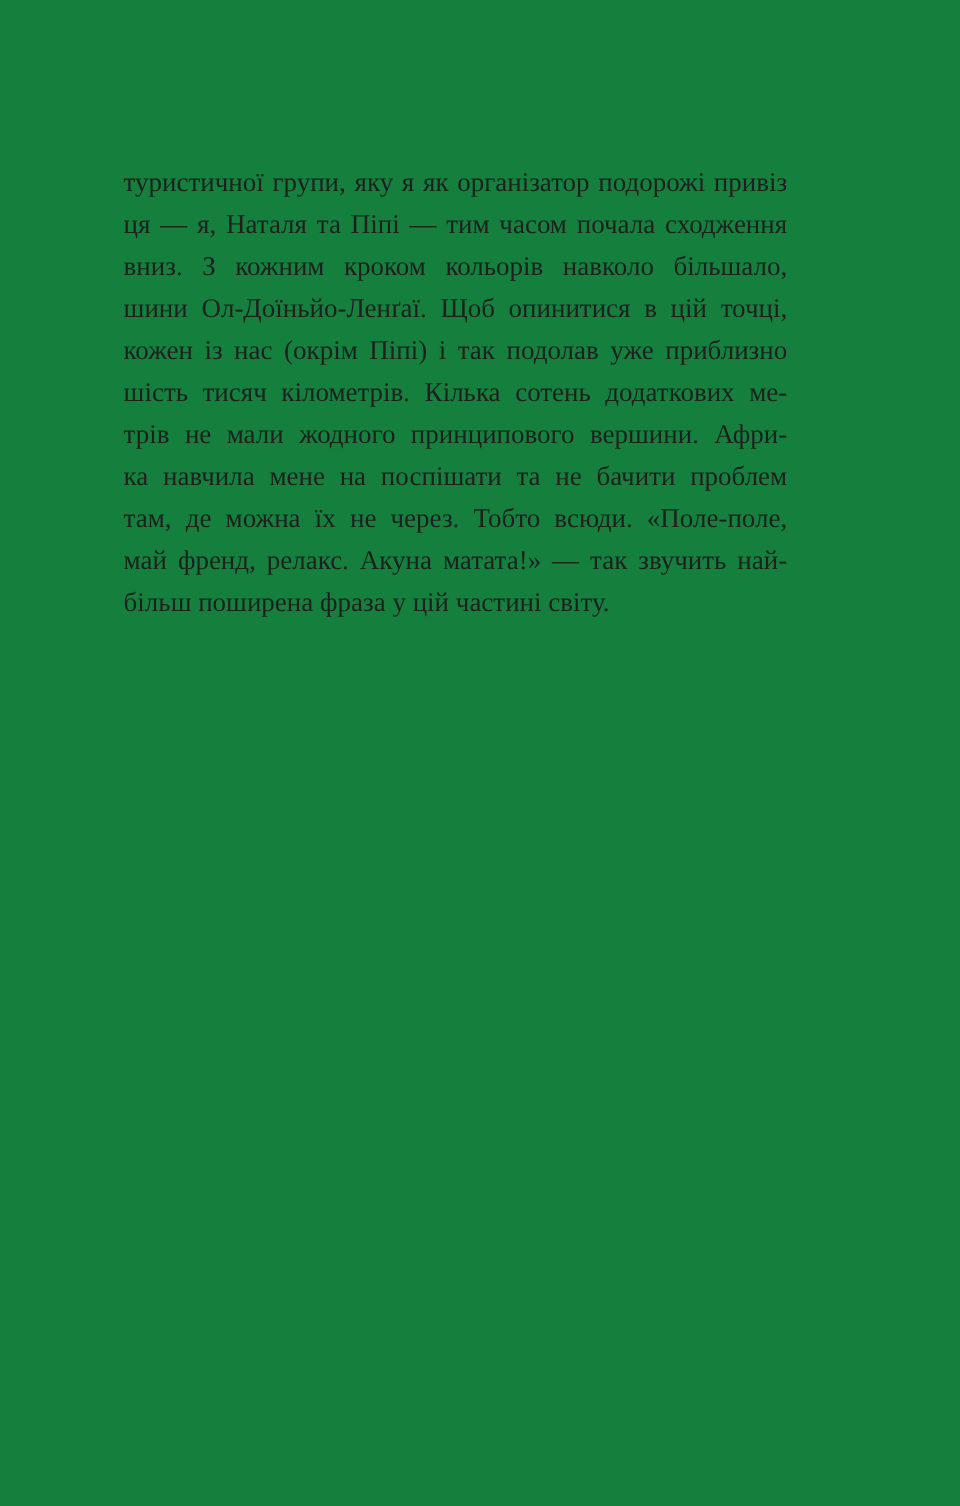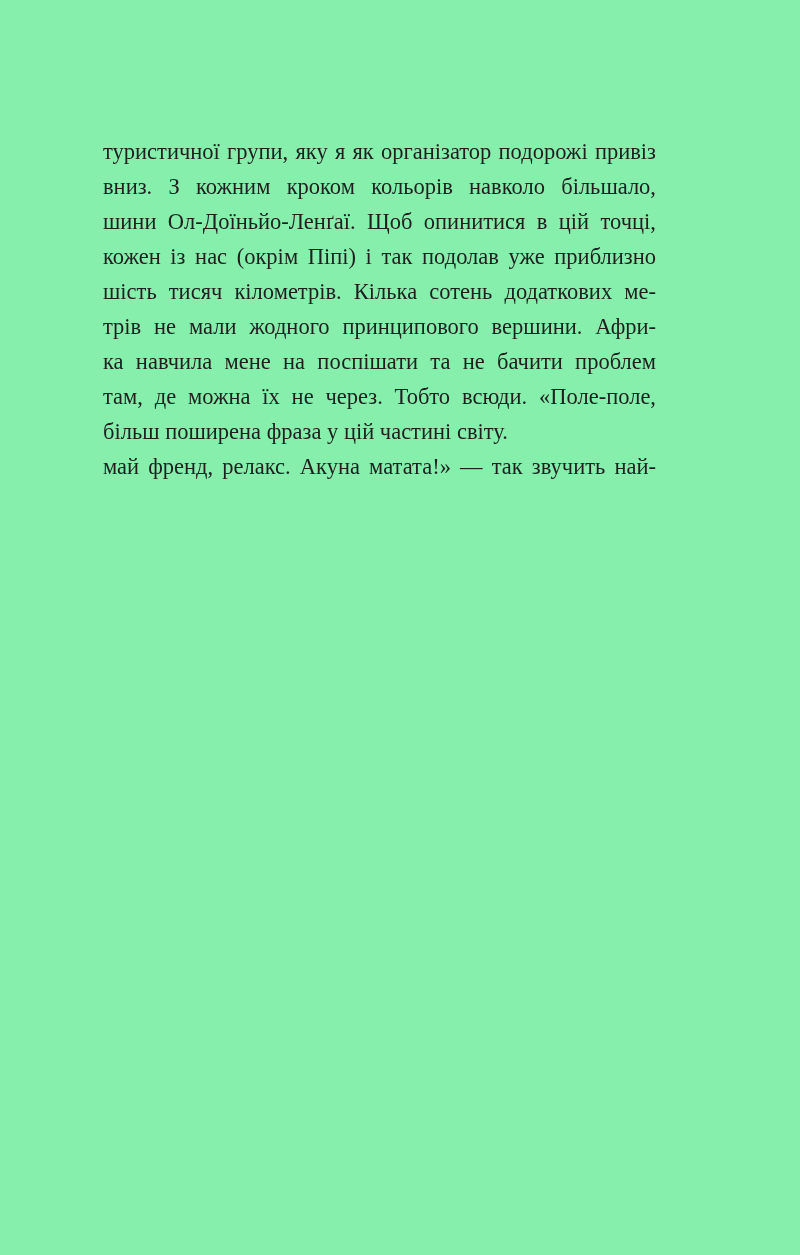--- a/index.html
+++ b/index.html
@@ -12,21 +12,21 @@
     background: #fefefe;
     position: relative;
     overflow: hidden;
   }
   .book-page {
     position: absolute;
     left: 0;
     top: 0;
     width: 800px;
     height: 1255px;
-    background: #86efac;
+    background: #15803d;
   }
   .text-block {
     position: absolute;
     left: 103px;
     top: 134px;
     width: 553px;
     font-family: "Liberation Serif", serif;
     font-size: 22.5px;
     line-height: 35px;
     color: #1f1f1f;
@@ -51,28 +51,29 @@
   }
 </style>
 </head>
 <body>
 
 <div class="book-page">
   <div class="text-block">
 
     <div class="paragraph">
       <div class="text-line">туристичної групи, яку я як організатор подорожі привіз</div>
+      <div class="text-line">ця — я, Наталя та Піпі — тим часом почала сходження</div>
       <div class="text-line">вниз. З кожним кроком кольорів навколо більшало,</div>
     </div>
 
     <div class="paragraph">
       <div class="text-line">шини Ол-Доїньйо-Ленґаї. Щоб опинитися в цій точці,</div>
       <div class="text-line">кожен із нас (окрім Піпі) і так подолав уже приблизно</div>
       <div class="text-line">шість тисяч кілометрів. Кілька сотень додаткових ме-</div>
       <div class="text-line">трів не мали жодного принципового вершини. Афри-</div>
       <div class="text-line">ка навчила мене на поспішати та не бачити проблем</div>
       <div class="text-line">там, де можна їх не через. Тобто всюди. «Поле-поле,</div>
+      <div class="text-line">май френд, релакс. Акуна матата!» — так звучить най-</div>
       <div class="text-line last">більш поширена фраза у цій частині світу.</div>
-      <div class="text-line">май френд, релакс. Акуна матата!» — так звучить най-</div>
     </div>
 
   </div>
 </div>
 
 </body></html>

